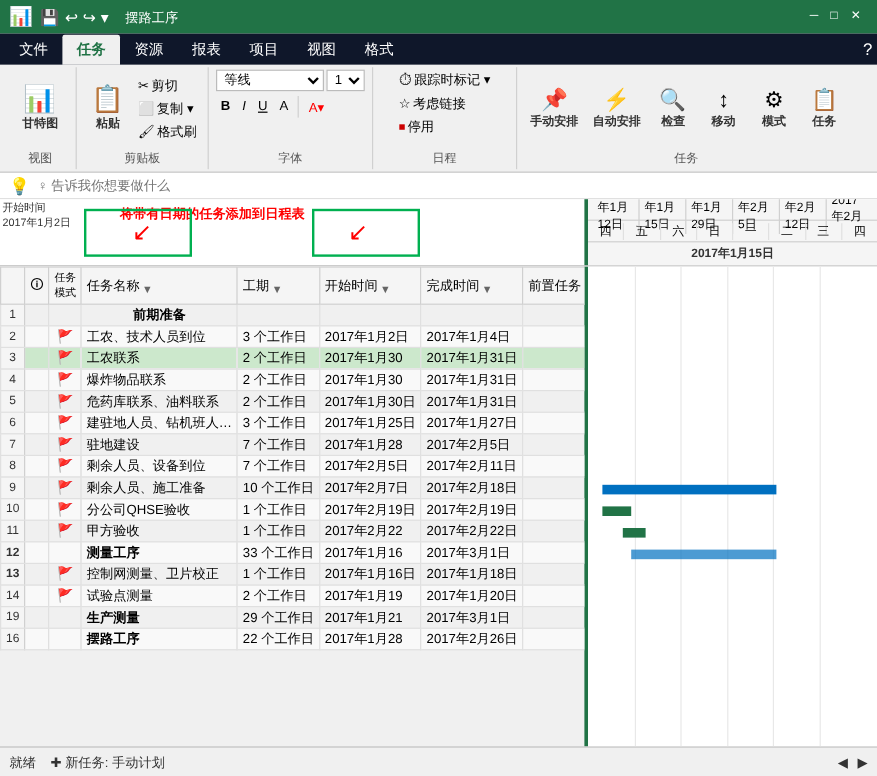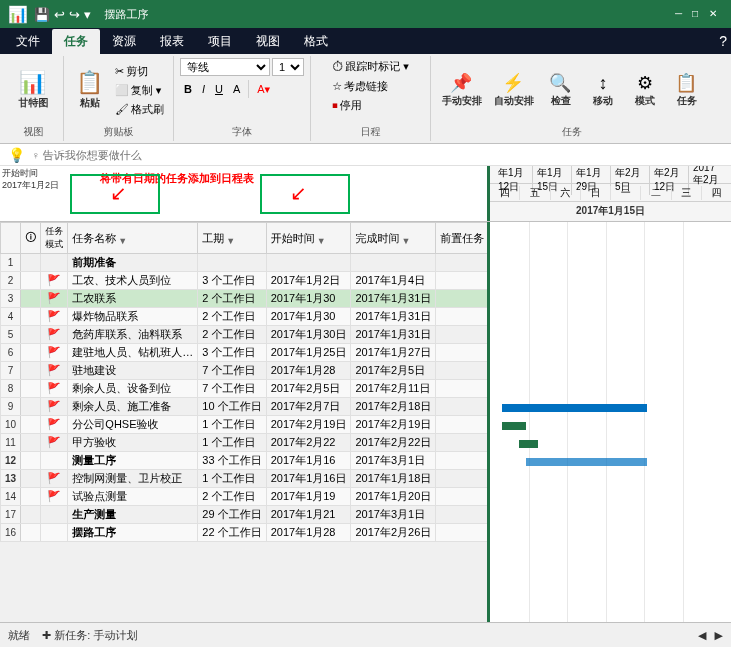--- a/index.html
+++ b/index.html
@@ -451,21 +451,21 @@
                 <span>前置任务</span>
               </div>
             </th>
           </tr>
         </thead>
         <tbody id="task-tbody">
         <tr>
     <td class="row-num" style="text-align:center;font-size:10px;">1</td>
     <td class="info-col"></td>
     <td class="mode-col" style="text-align:center;font-size:11px;"></td>
-    <td class="name-col" style="font-weight:bold;color:#000;">前期准备</td>
+    <td class="name-col" style="font-weight:bold;color:#000;text-align:center;">前期准备</td>
     <td class="dur-col"></td>
     <td class="start-col"></td>
     <td class="finish-col"></td>
     <td class="pred-col"></td>
   </tr>
             <tr>
     <td class="row-num" style="text-align:center;font-size:10px;">2</td>
     <td class="info-col"></td>
     <td class="mode-col" style="text-align:center;font-size:11px;">🚩</td>
     <td class="name-col" style="">工农、技术人员到位</td>
@@ -588,21 +588,21 @@
     <td class="row-num" style="text-align:center;font-size:10px;">14</td>
     <td class="info-col"></td>
     <td class="mode-col" style="text-align:center;font-size:11px;">🚩</td>
     <td class="name-col" style="">试验点测量</td>
     <td class="dur-col">2 个工作日</td>
     <td class="start-col">2017年1月19</td>
     <td class="finish-col">2017年1月20日</td>
     <td class="pred-col"></td>
   </tr>
             <tr>
-    <td class="row-num" style="text-align:center;font-size:10px;">17</td>
+    <td class="row-num" style="text-align:center;font-size:10px;">19</td>
     <td class="info-col"></td>
     <td class="mode-col" style="text-align:center;font-size:11px;"></td>
     <td class="name-col" style="font-weight:bold;color:#000;">生产测量</td>
     <td class="dur-col">29 个工作日</td>
     <td class="start-col">2017年1月21</td>
     <td class="finish-col">2017年3月1日</td>
     <td class="pred-col"></td>
   </tr>
             <tr>
     <td class="row-num" style="text-align:center;font-size:10px;">16</td>

